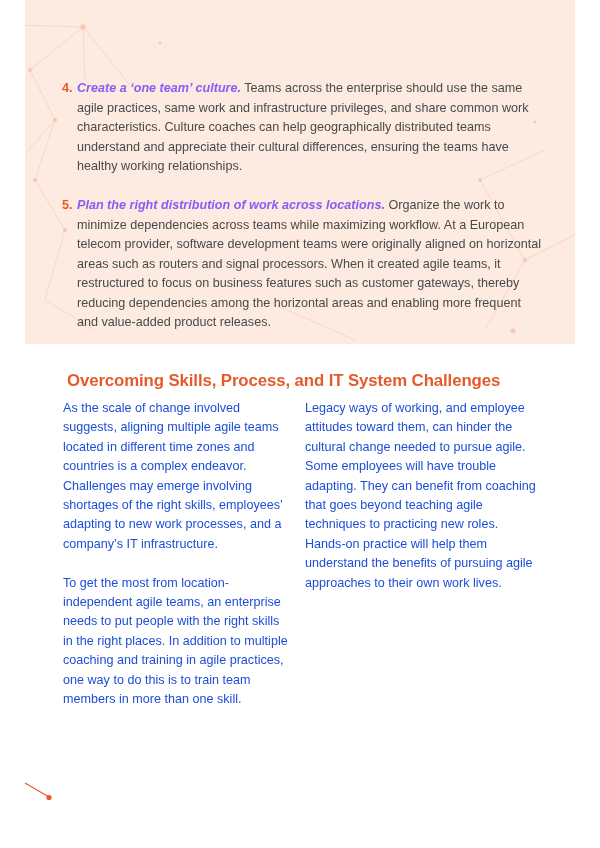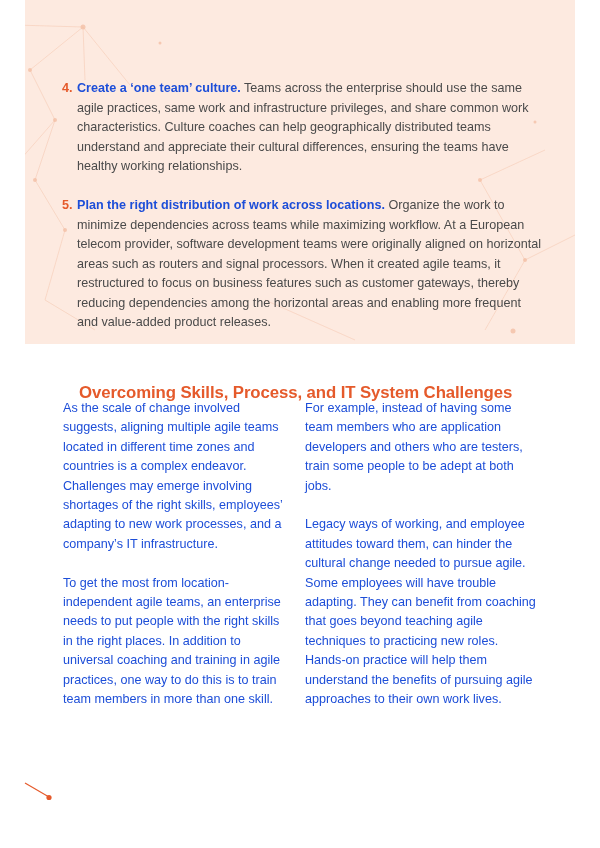--- a/index.html
+++ b/index.html
@@ -3,21 +3,21 @@
 <meta charset="utf-8">
 <style>
   html, body { margin:0; padding:0; }
   body { width:600px; height:848px; background:#ffffff; position:relative; overflow:hidden;
          font-family:"Liberation Sans", sans-serif; color:#3a3a3a; }
   .callout { position:absolute; left:25px; top:0; width:550px; height:344px; background:#fdeae0; overflow:hidden; }
   .callout svg.net { position:absolute; left:0; top:0; }
   .item { position:absolute; left:37px; width:480px; font-size:12.6px; line-height:19.5px; color:#4a4a4a; }
   .item .num { position:absolute; left:0; top:0; color:#e55a2b; font-weight:bold; }
   .item .body { padding-left:15px; }
-  .item .lead { font-weight:bold; color:#1d4ed8; }
+  .item .lead { font-weight:bold; color:#8b5cf6;font-style:italic; }
   .item1 { top:79px; }
   .item2 { top:196px; }
   .heading { position:absolute; left:63px; top:367px; font-size:16.8px; font-weight:bold; color:#e55a2b; letter-spacing:-0.1px; }
   .col { position:absolute; font-size:12.6px; line-height:19.4px; color:#1d4ed8; }
   .col p { margin:0 0 19.4px 0; }
   .col-left { left:63px; top:399px; width:225px; }
   .col-right { left:305px; top:399px; width:232px; }
   .deco { position:absolute; left:0; top:760px; }
 </style>
 </head>
@@ -60,28 +60,27 @@
     <span class="num">4.</span>
     <div class="body"><span class="lead">Create a ‘one team’ culture.</span><span> Teams across the enterprise should use the same agile practices, same work and infrastructure privileges, and share common work characteristics. Culture coaches can help geographically distributed teams understand and appreciate their cultural differences, ensuring the teams have healthy working relationships.</span></div>
   </div>
 
   <div class="item item2">
     <span class="num">5.</span>
     <div class="body"><span class="lead">Plan the right distribution of work across locations.</span><span> Organize the work to minimize dependencies across teams while maximizing workflow. At a European telecom provider, software development teams were originally aligned on horizontal areas such as routers and signal processors. When it created agile teams, it restructured to focus on business features such as customer gateways, thereby reducing dependencies among the horizontal areas and enabling more frequent and value-added product releases.</span></div>
   </div>
 </div>
 
-<h2 class="heading" style="margin:16px;">Overcoming Skills, Process, and IT System Challenges</h2>
+<h2 class="heading" style="margin:4px;">Overcoming Skills, Process, and IT System Challenges</h2>
 
 <div class="col col-left">
   <p>As the scale of change involved suggests, aligning multiple agile teams located in different time zones and countries is a complex endeavor. Challenges may emerge involving shortages of the right skills, employees’ adapting to new work processes, and a company’s IT infrastructure.</p>
-  <p>To get the most from location-independent agile teams, an enterprise needs to put people with the right skills in the right places. In addition to universal coaching and training in agile practices, one way to do this is to train team members in more than one skill.</p>
+  <p>To get the most from location-independent agile teams, an enterprise needs to put people with the right skills in the right places. In addition to multiple coaching and training in agile practices, one way to do this is to train team members in more than one skill.</p>
 </div>
 
 <div class="col col-right">
-  <p>For example, instead of having some team members who are application developers and others who are testers, train some people to be adept at both jobs.</p>
   <p>Legacy ways of working, and employee attitudes toward them, can hinder the cultural change needed to pursue agile. Some employees will have trouble adapting. They can benefit from coaching that goes beyond teaching agile techniques to practicing new roles. Hands-on practice will help them understand the benefits of pursuing agile approaches to their own work lives.</p>
 </div>
 
 <svg class="deco" width="70" height="50" viewBox="0 0 70 50">
   <line x1="25" y1="23" x2="49" y2="37" stroke="#e55a2b" stroke-width="1.2"></line>
   <circle cx="49" cy="37.5" r="2.6" fill="#e55a2b"></circle>
 </svg>
 
 </body></html>

